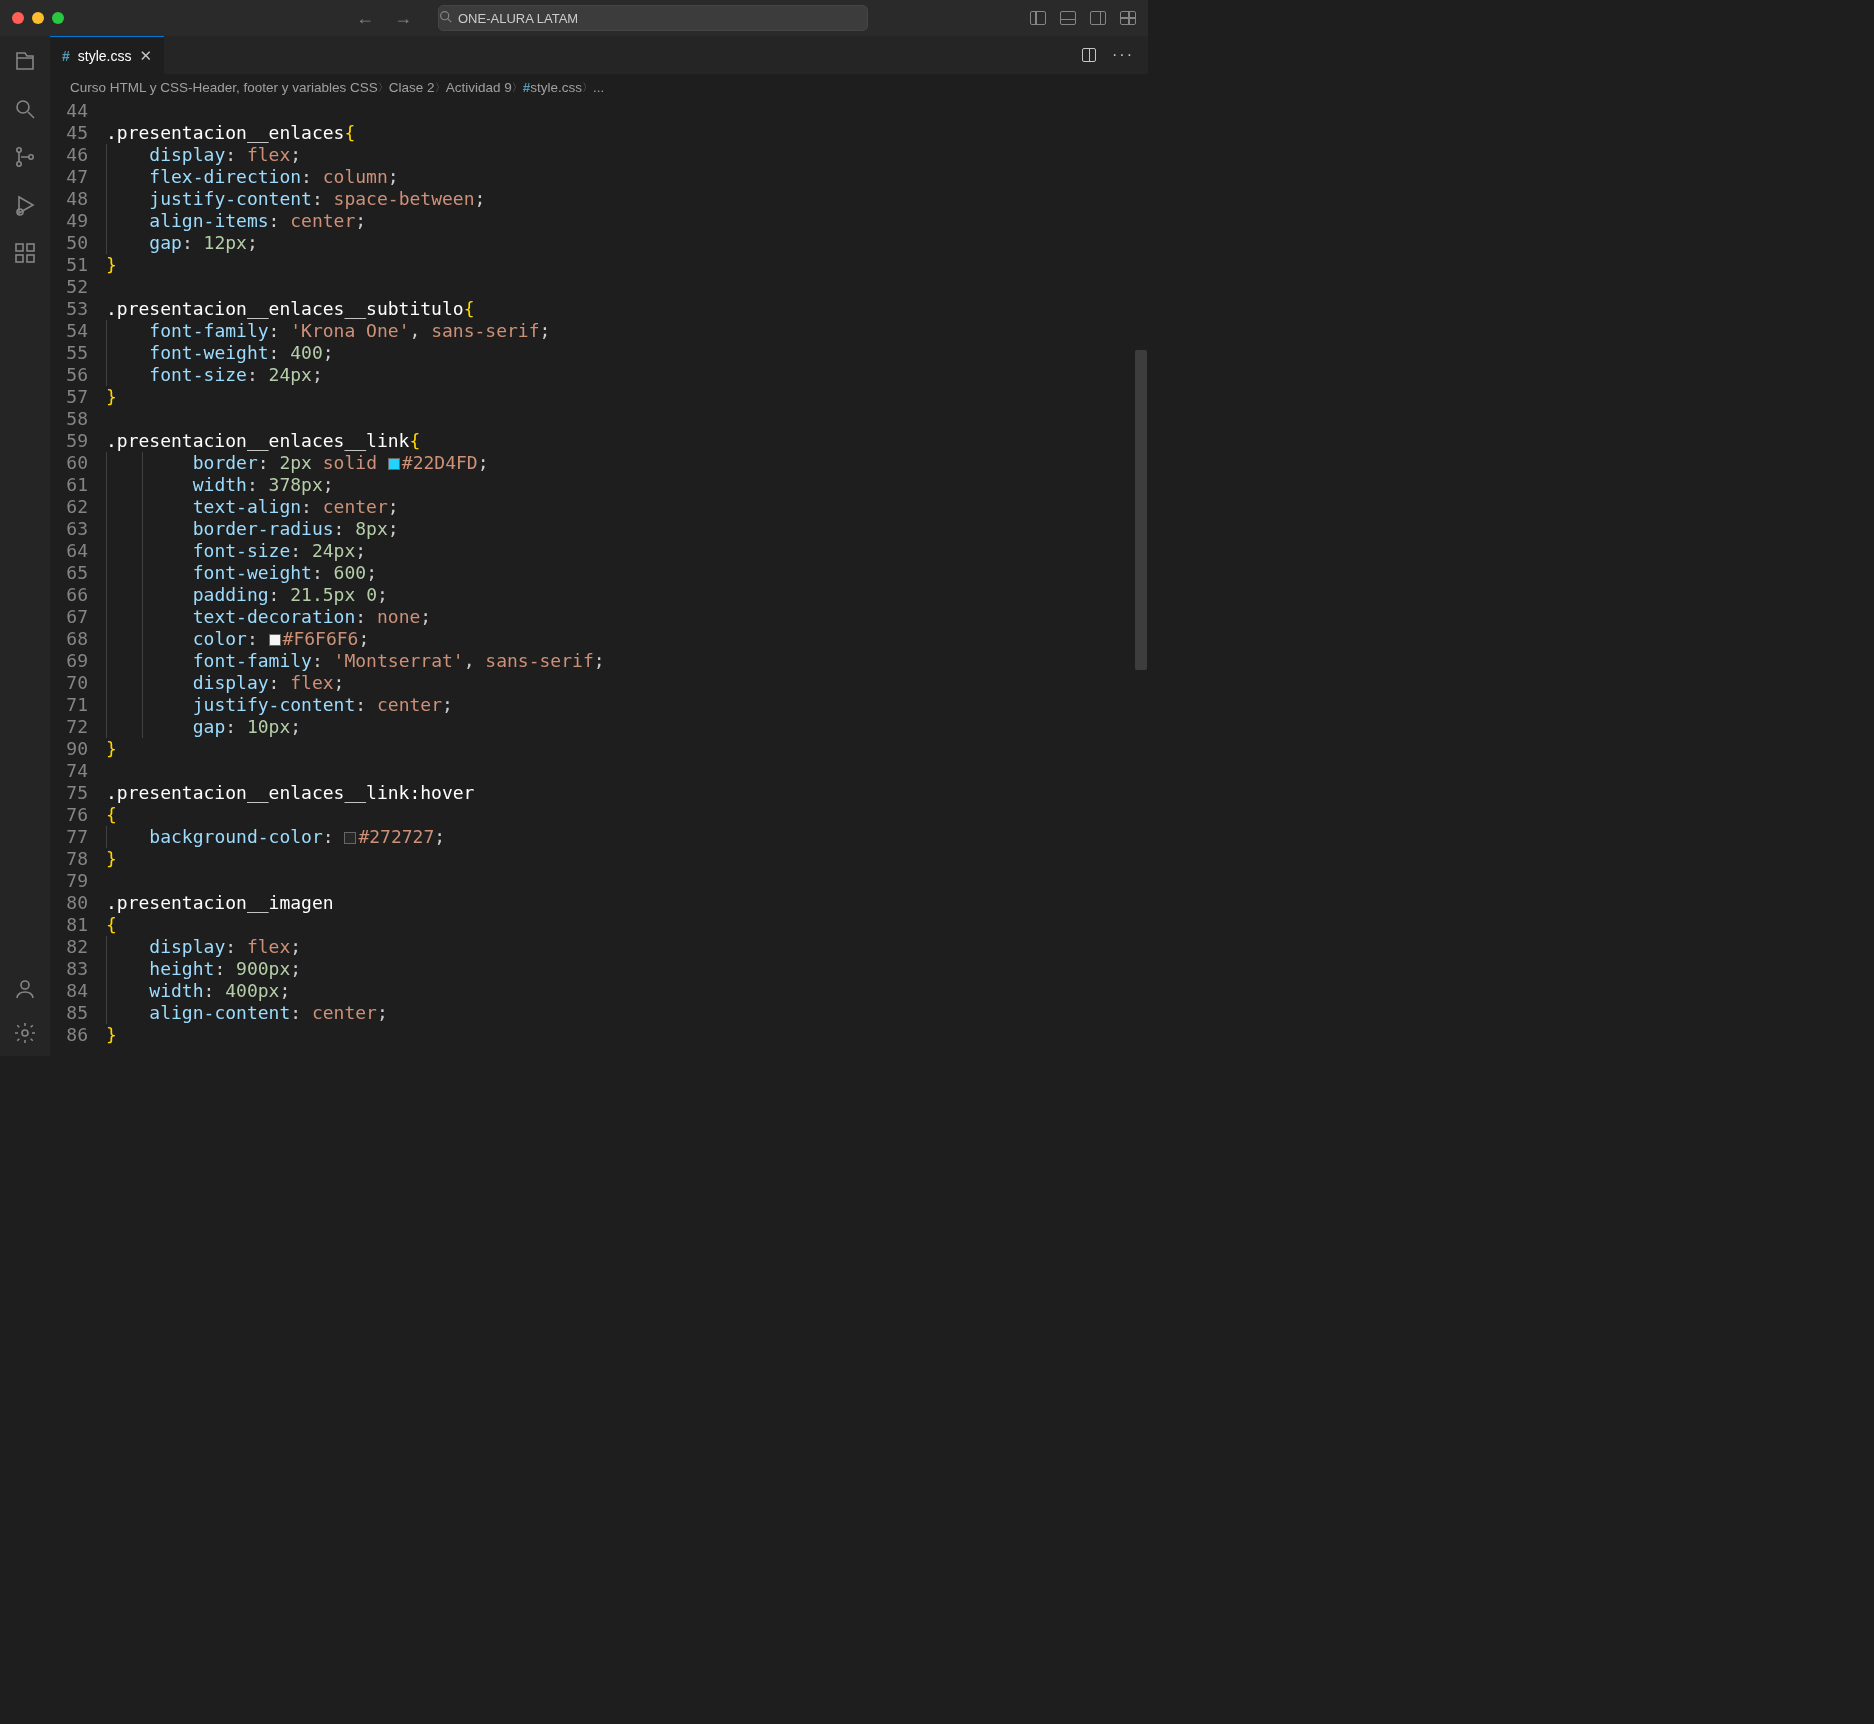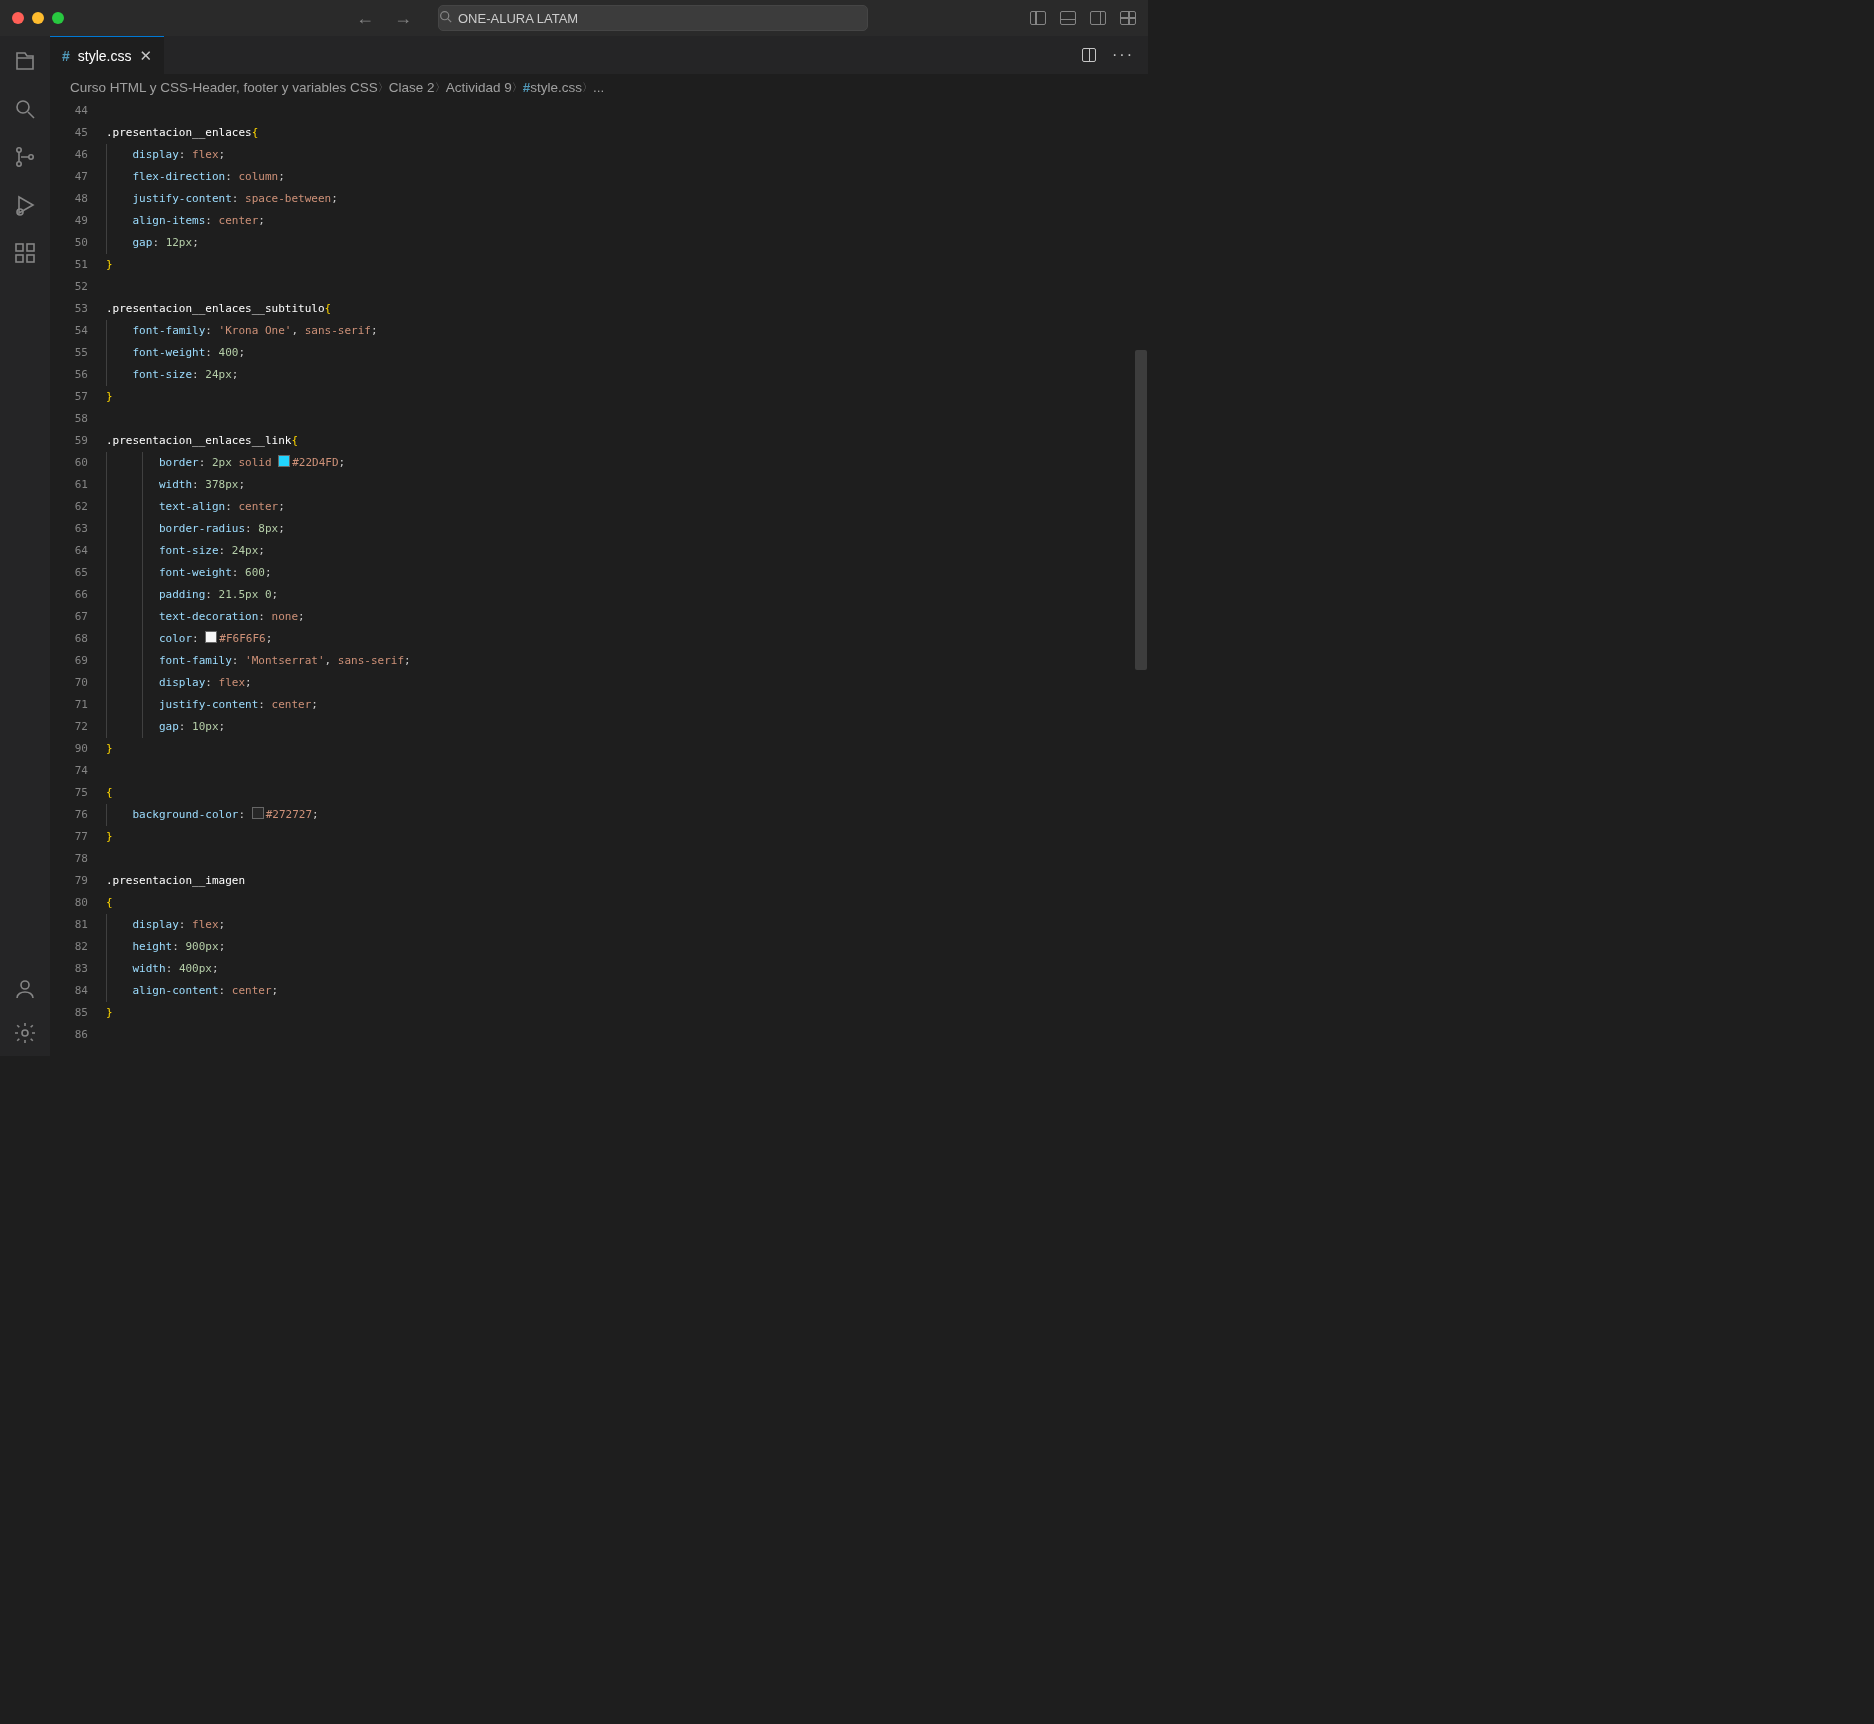--- a/index.html
+++ b/index.html
@@ -86,21 +86,21 @@
   padding: 0 20px;
   display: flex;
   align-items: center;
   font-size: 13.5px;
   color: #a0a0a0;
   background: #1e1e1e;
 }
 .breadcrumb .chev { color: #6a6a6a; font-size: 11px; }
 .breadcrumb .file-icon { color: #519aba; font-weight: bold; }
 
-.code-area { flex: 1; display: flex; font-family: "Menlo","Monaco","Consolas",monospace; font-size: 11px; line-height: 22px; position: relative; }
+.code-area { flex: 1; display: flex; font-family: "Menlo","Monaco","Consolas",monospace; font-size: 18px; line-height: 22px; position: relative; }
 .gutter { width: 56px; text-align: right; color: #858585; padding-right: 18px; user-select: none; }
 .gutter div { height: 22px; }
 .code { flex: 1; }
 .code-line { height: 22px; white-space: pre; position: relative; }
 .indent-guide { position: absolute; top:0; bottom:0; width:1px; background:#404040; }
 .ig1 { left: 0px; }
 .ig2 { left: 36px; }
 
 .tok-sel { color: #ffffff; margin-top: 16px; }
 .tok-prop { color: #9cdcfe; }
@@ -314,20 +314,21 @@
           <div class="code-line"><span class="indent-guide ig1"></span><span class="indent-guide ig2"></span><span>        </span><span class="tok-prop">font-weight</span><span class="tok-punc">: </span><span class="tok-num">600</span><span class="tok-punc">;</span></div>
           <div class="code-line"><span class="indent-guide ig1"></span><span class="indent-guide ig2"></span><span>        </span><span class="tok-prop">padding</span><span class="tok-punc">: </span><span class="tok-num">21.5px</span><span class="tok-punc"> </span><span class="tok-num">0</span><span class="tok-punc">;</span></div>
           <div class="code-line"><span class="indent-guide ig1"></span><span class="indent-guide ig2"></span><span>        </span><span class="tok-prop">text-decoration</span><span class="tok-punc">: </span><span class="tok-val">none</span><span class="tok-punc">;</span></div>
           <div class="code-line"><span class="indent-guide ig1"></span><span class="indent-guide ig2"></span><span>        </span><span class="tok-prop">color</span><span class="tok-punc">: </span><span class="color-swatch" style="background: rgb(246, 246, 246);"></span><span class="tok-hex">#F6F6F6</span><span class="tok-punc">;</span></div>
           <div class="code-line"><span class="indent-guide ig1"></span><span class="indent-guide ig2"></span><span>        </span><span class="tok-prop">font-family</span><span class="tok-punc">: </span><span class="tok-str">'Montserrat'</span><span class="tok-punc">, </span><span class="tok-val">sans-serif</span><span class="tok-punc">;</span></div>
           <div class="code-line"><span class="indent-guide ig1"></span><span class="indent-guide ig2"></span><span>        </span><span class="tok-prop">display</span><span class="tok-punc">: </span><span class="tok-val">flex</span><span class="tok-punc">;</span></div>
           <div class="code-line"><span class="indent-guide ig1"></span><span class="indent-guide ig2"></span><span>        </span><span class="tok-prop">justify-content</span><span class="tok-punc">: </span><span class="tok-val">center</span><span class="tok-punc">;</span></div>
           <div class="code-line"><span class="indent-guide ig1"></span><span class="indent-guide ig2"></span><span>        </span><span class="tok-prop">gap</span><span class="tok-punc">: </span><span class="tok-num">10px</span><span class="tok-punc">;</span></div>
           <div class="code-line"><span></span><span class="tok-brace">}</span></div>
           <div class="code-line"><span></span></div>
+          <div class="code-line"><span></span><span class="tok-sel">.presentacion__enlaces__link:hover</span></div>
           <div class="code-line"><span></span><span class="tok-brace">{</span></div>
           <div class="code-line"><span class="indent-guide ig1"></span><span>    </span><span class="tok-prop">background-color</span><span class="tok-punc">: </span><span class="color-swatch" style="background: rgb(39, 39, 39);"></span><span class="tok-hex">#272727</span><span class="tok-punc">;</span></div>
           <div class="code-line"><span></span><span class="tok-brace">}</span></div>
           <div class="code-line"><span></span></div>
           <div class="code-line"><span></span><span class="tok-sel">.presentacion__imagen</span></div>
           <div class="code-line"><span></span><span class="tok-brace">{</span></div>
           <div class="code-line"><span class="indent-guide ig1"></span><span>    </span><span class="tok-prop">display</span><span class="tok-punc">: </span><span class="tok-val">flex</span><span class="tok-punc">;</span></div>
           <div class="code-line"><span class="indent-guide ig1"></span><span>    </span><span class="tok-prop">height</span><span class="tok-punc">: </span><span class="tok-num">900px</span><span class="tok-punc">;</span></div>
           <div class="code-line"><span class="indent-guide ig1"></span><span>    </span><span class="tok-prop">width</span><span class="tok-punc">: </span><span class="tok-num">400px</span><span class="tok-punc">;</span></div>
           <div class="code-line"><span class="indent-guide ig1"></span><span>    </span><span class="tok-prop">align-content</span><span class="tok-punc">: </span><span class="tok-val">center</span><span class="tok-punc">;</span></div>

